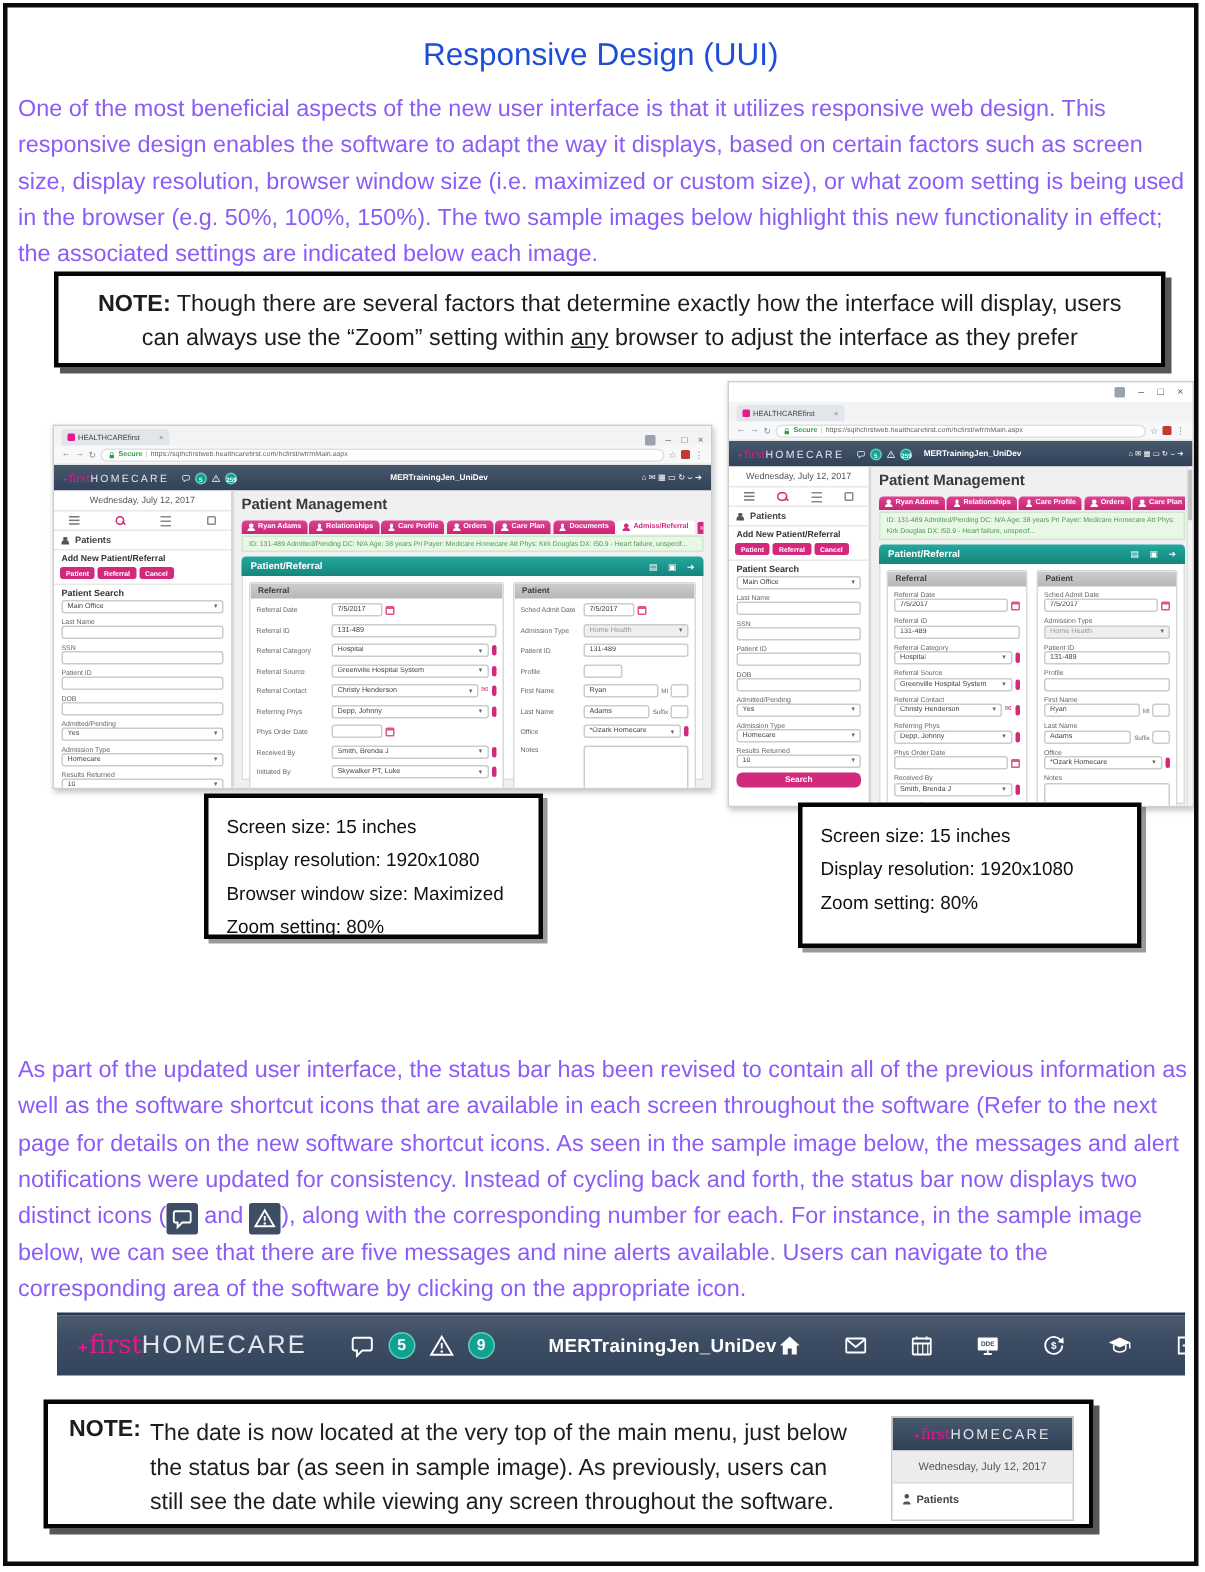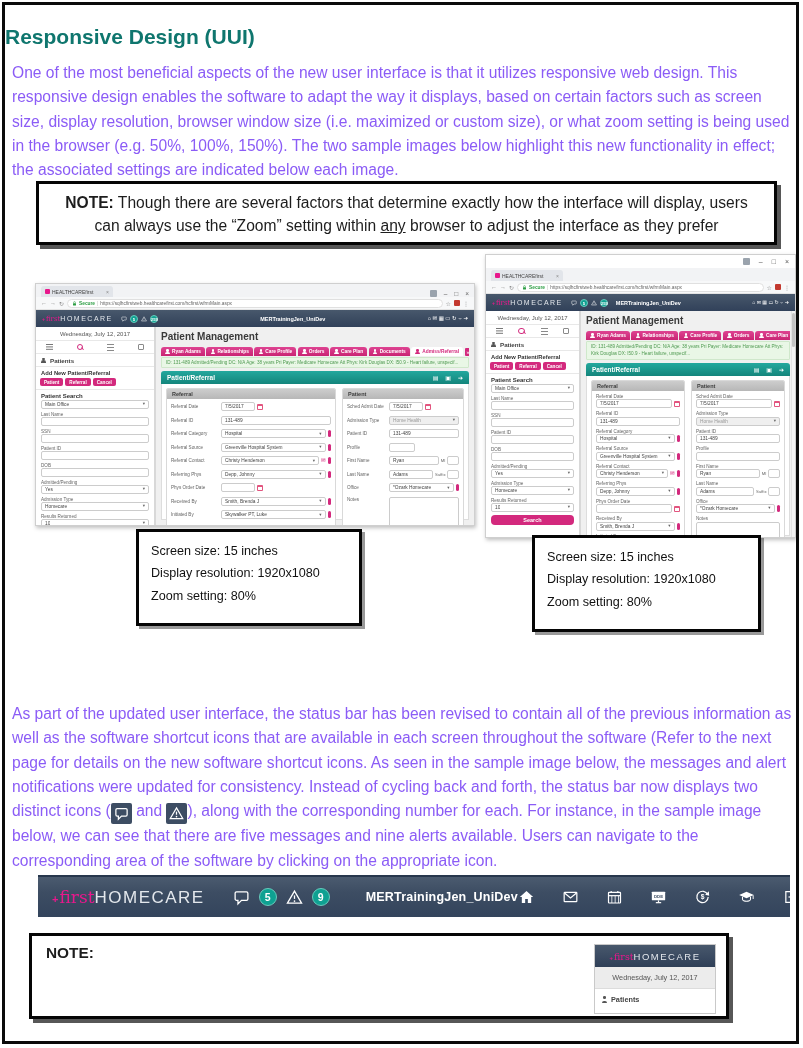--- a/index.html
+++ b/index.html
@@ -1,19 +1,19 @@
 <!DOCTYPE html>
 <html><head>
 <meta charset="utf-8">
 <style>
 *{box-sizing:border-box;margin:0;padding:0}
 html,body{background:#fff}
 body{width:803px;height:1048px;position:relative;font-family:"Liberation Sans",sans-serif;color:#1d1d1d}
 .sheet{position:absolute;left:2px;top:2px;width:797px;height:1042px;border:3px solid #0a0a0a;background:#fff;overflow:hidden}
-.h1{position:absolute;left:0;right:0;text-align:left;font-size:21px;font-weight:700;color:#0f766e}
+.h1{position:absolute;left:0;right:0;text-align:center;font-size:21px;font-weight:400;color:#1d4ed8}
 .t1{top:20px}.t2{top:664px}
 .bodyp{position:absolute;left:7px;right:4px;font-size:15.6px;line-height:1.56;color:#8b5cf6;text-align:left}
 .p1{top:56px}.p2{top:697px}
 .inline-ic{display:inline-block;width:21px;height:21px;background:#3d4d63;border-radius:2px;vertical-align:-5px;text-align:center;line-height:21px}
 .inline-ic svg{width:15px;height:15px;margin-top:3px}
 .nbox{position:absolute;border:3px solid #050505;background:#fff;box-shadow:4px 4px 0 rgba(45,45,45,.8)}
 .n1{left:31px;top:176px;width:741px;height:64px;padding:7px 16px 7px 16px}
 .n1 .ntext{display:block;text-align:center;font-size:15.6px;line-height:1.5}
 .nlabel{font-weight:700}
 .n2{left:24px;top:928px;width:700px;height:86px;padding:8px 10px 8px 14px;display:flex;align-items:flex-start}
@@ -891,20 +891,21 @@
               </div>
           </div>
         </div>
       </div>
     </div>
   </div>
 
   <div class="cap capL">
       <div class="capline">Screen size: 15 inches</div>
       <div class="capline">Display resolution: 1920x1080</div>
+      <div class="capline">Browser window size: Maximized</div>
       <div class="capline">Zoom setting: 80%</div>
     </div>
   <div class="cap capR">
       <div class="capline">Screen size: 15 inches</div>
       <div class="capline">Display resolution: 1920x1080</div>
       <div class="capline">Zoom setting: 80%</div>
     </div>
 
 
   <p class="bodyp p2"><span>As part of the updated user interface, the status bar has been revised to contain all of the previous information as well as the software shortcut icons that are available in each screen throughout the software (Refer to the next page for details on the new software shortcut icons. As seen in the sample image below, the messages and alert notifications were updated for consistency. Instead of cycling back and forth, the status bar now displays two distinct icons (</span><span class="inline-ic"><svg viewBox="0 0 24 24">
@@ -988,20 +989,21 @@
             <path d="M13 4 H5 V20 H13" fill="none" stroke="#fff" stroke-width="1.8"></path>
             <line x1="9" y1="12" x2="21" y2="12" stroke="#fff" stroke-width="1.8"></line>
             <polygon points="17,8 22,12 17,16" fill="#fff"></polygon>
           </svg>
         </span>
     </span>
   </div>
 
   <div class="nbox n2">
     <span class="nlabel">NOTE:</span>
+    <span class="ntext">The date is now located at the very top of the main menu, just below the status bar (as seen in sample image). As previously, users can still see the date while viewing any screen throughout the software.</span>
     <span class="nimg">
       <span class="abar2" style="display:flex">
           <span class="brand">
             <span class="plus">+</span>
             <span class="fi">first</span>
             <span class="re">HOMECARE</span>
           </span>
         </span>
       <span class="datebar" style="display:flex">Wednesday, July 12, 2017</span>
       <span class="patrow" style="display:flex">

